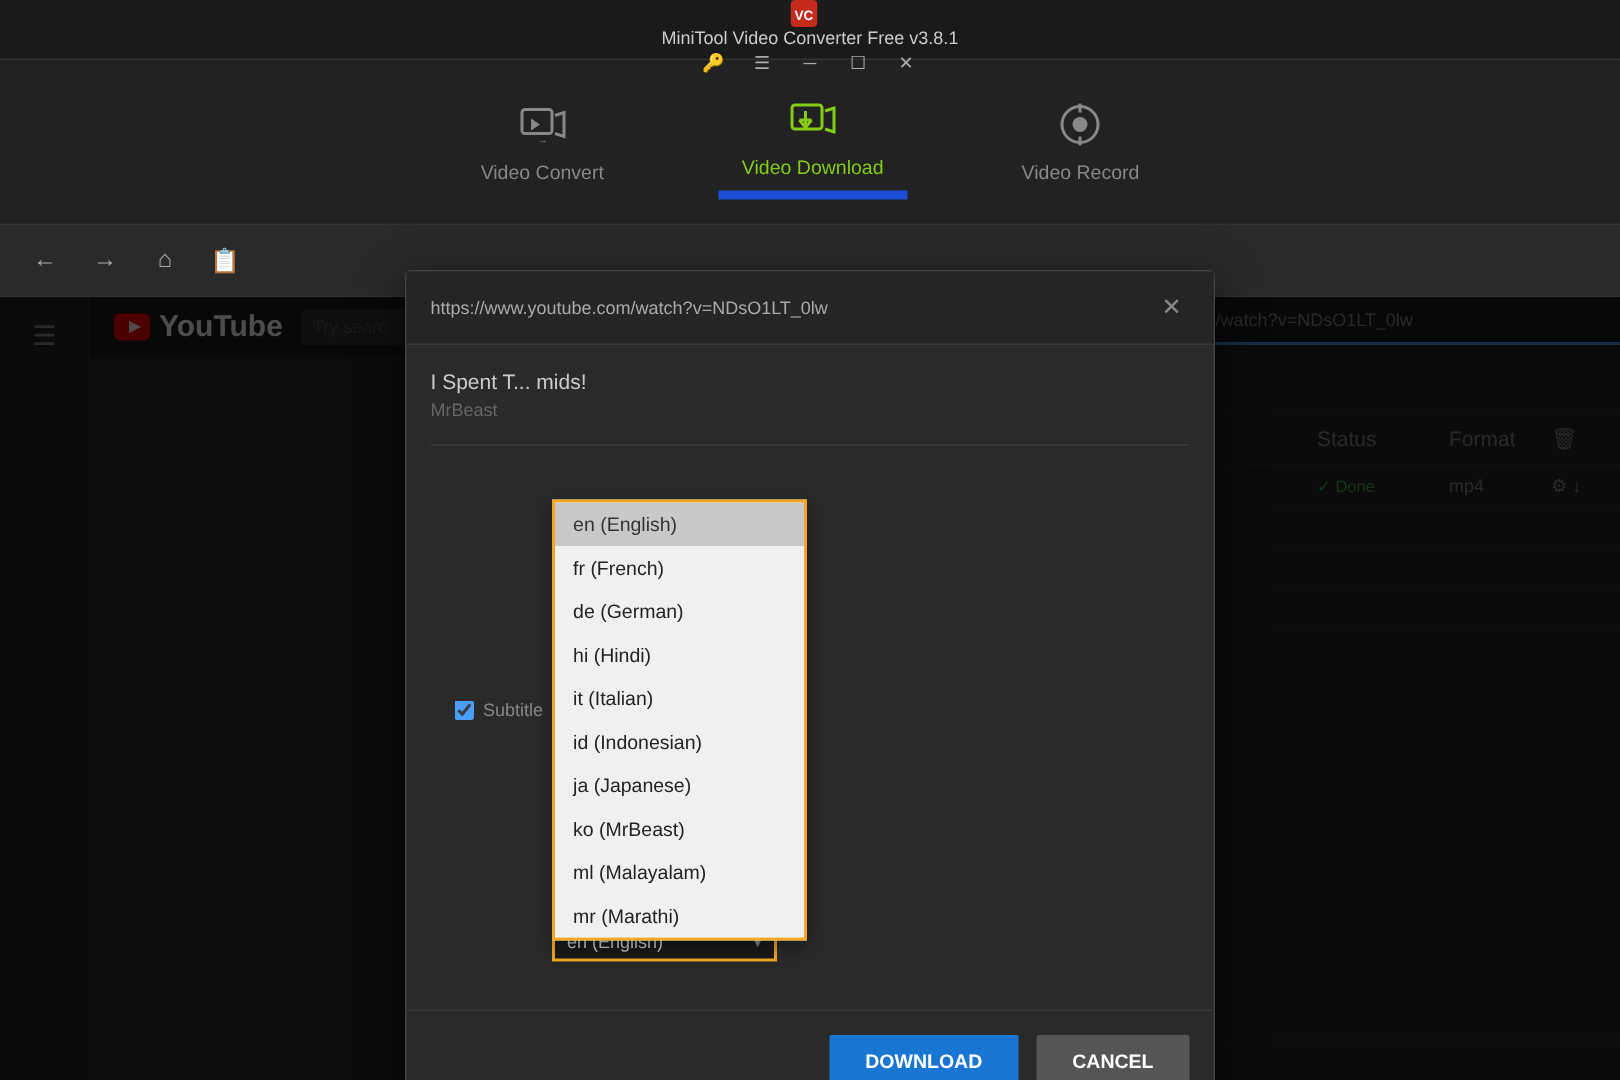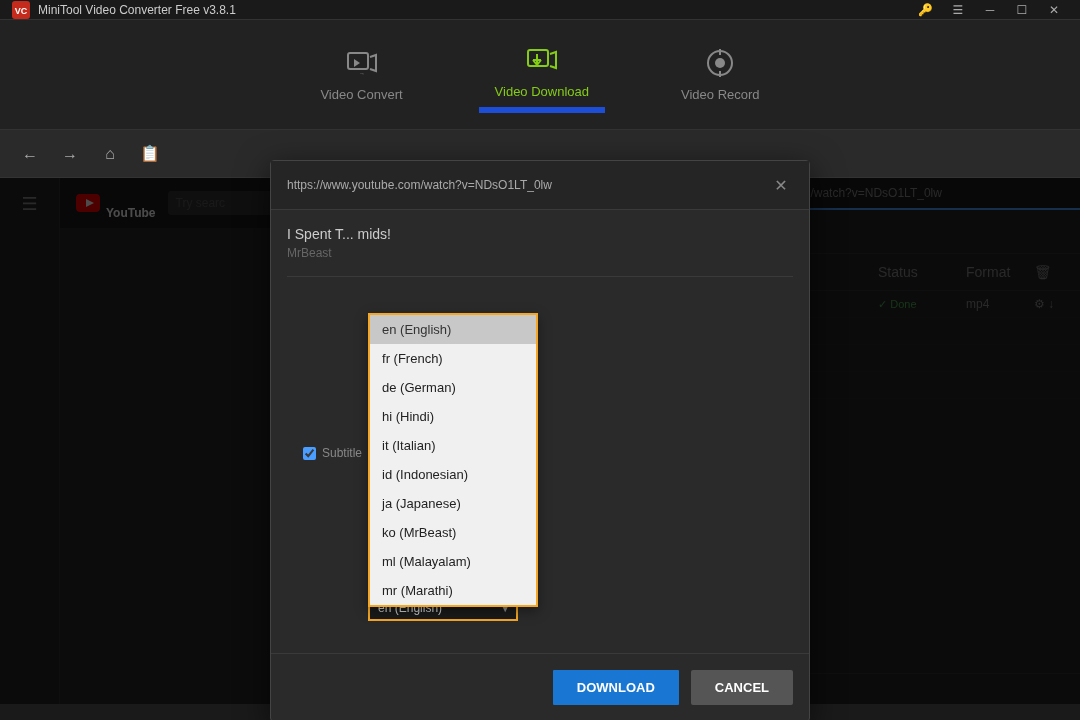--- a/index.html
+++ b/index.html
@@ -10,23 +10,24 @@
       font-family: 'Segoe UI', Arial, sans-serif;
       background: #1a1a1a;
       color: #fff;
     }
 
     
     .titlebar {
       display: flex;
       align-items: center;
       background: #1a1a1a;
-      height: 20px;
+      height: 40px;
       padding: 0 12px;
       border-bottom: 1px solid #333;
+      flex-direction: column;
     }
     .titlebar-icon {
       width: 18px;
       height: 18px;
       margin-right: 8px;
     }
     .titlebar-title {
       font-size: 12px;
       color: #ccc;
       flex: 1;
@@ -161,24 +162,23 @@
     .yt-logo-icon {
       background: #ff0000;
       width: 24px;
       height: 18px;
       border-radius: 4px;
       display: flex;
       align-items: center;
       justify-content: center;
     }
     .yt-logo-text {
-      font-size: 12px;
+      font-size: 20px;
       font-weight: bold;
       color: #fff;
-      margin-top: 20px;
     }
     .yt-body {
       flex: 1;
       display: flex;
       flex-direction: column;
       align-items: center;
       justify-content: center;
       color: #555;
       gap: 8px;
     }

